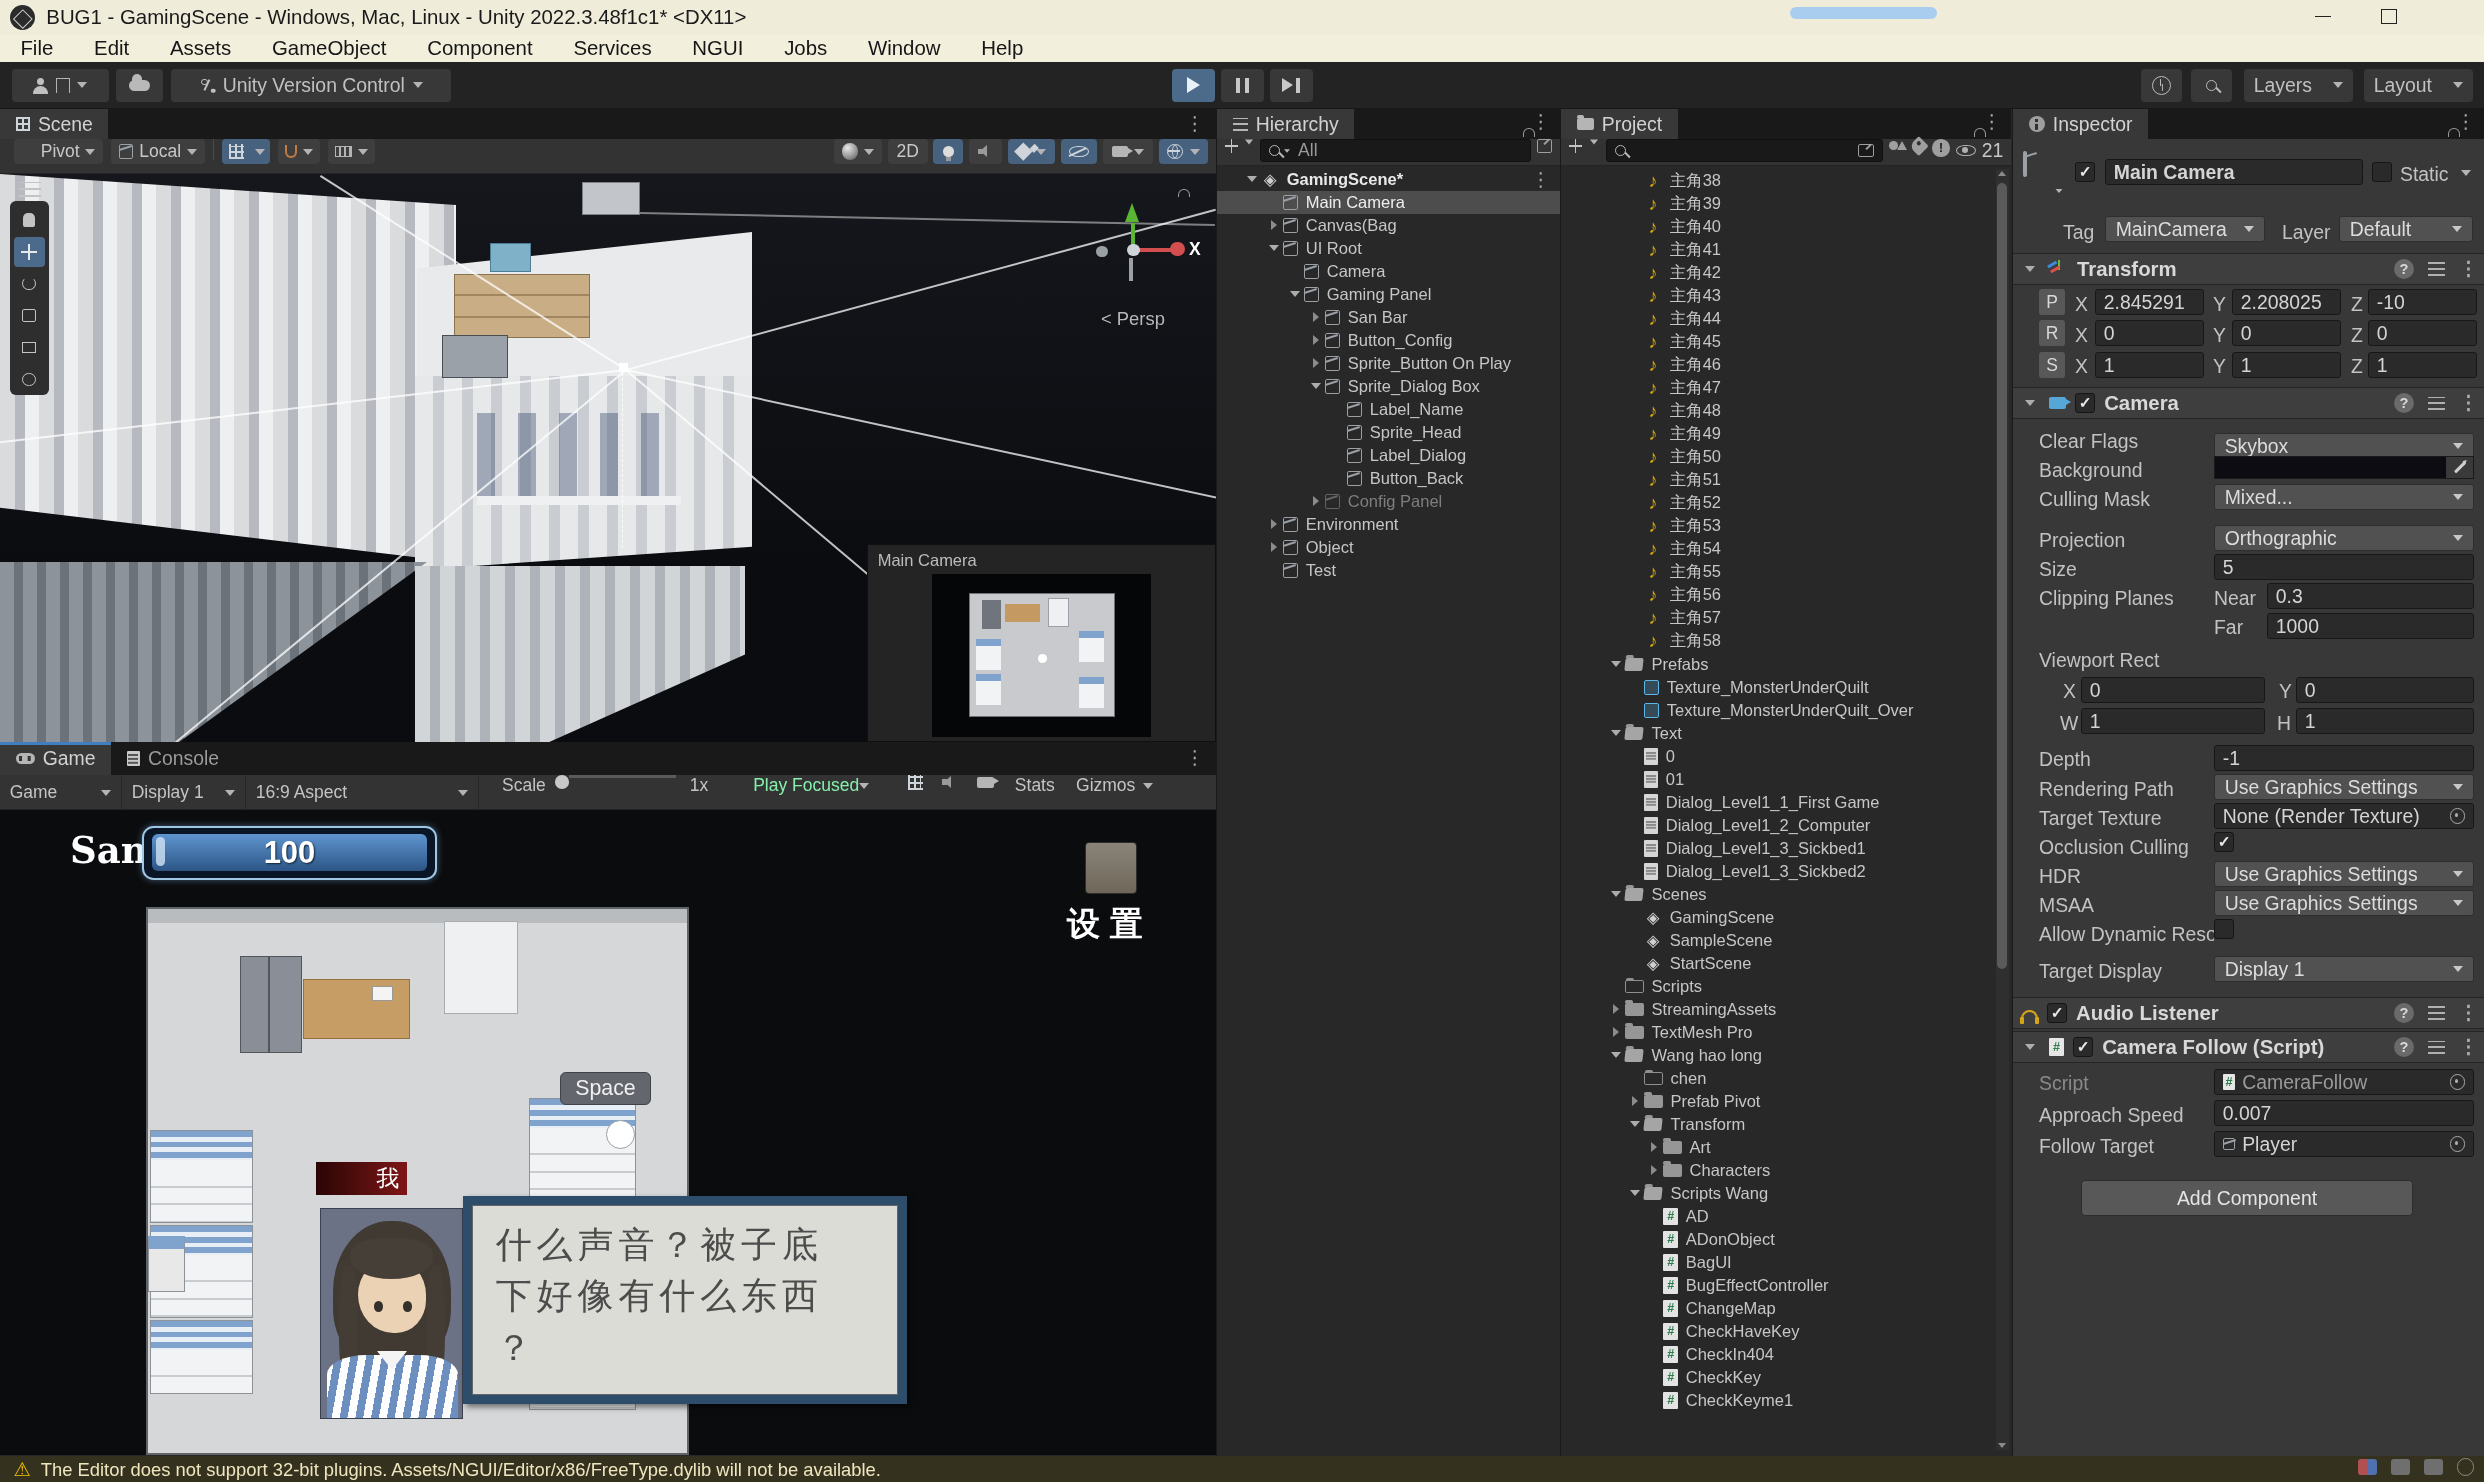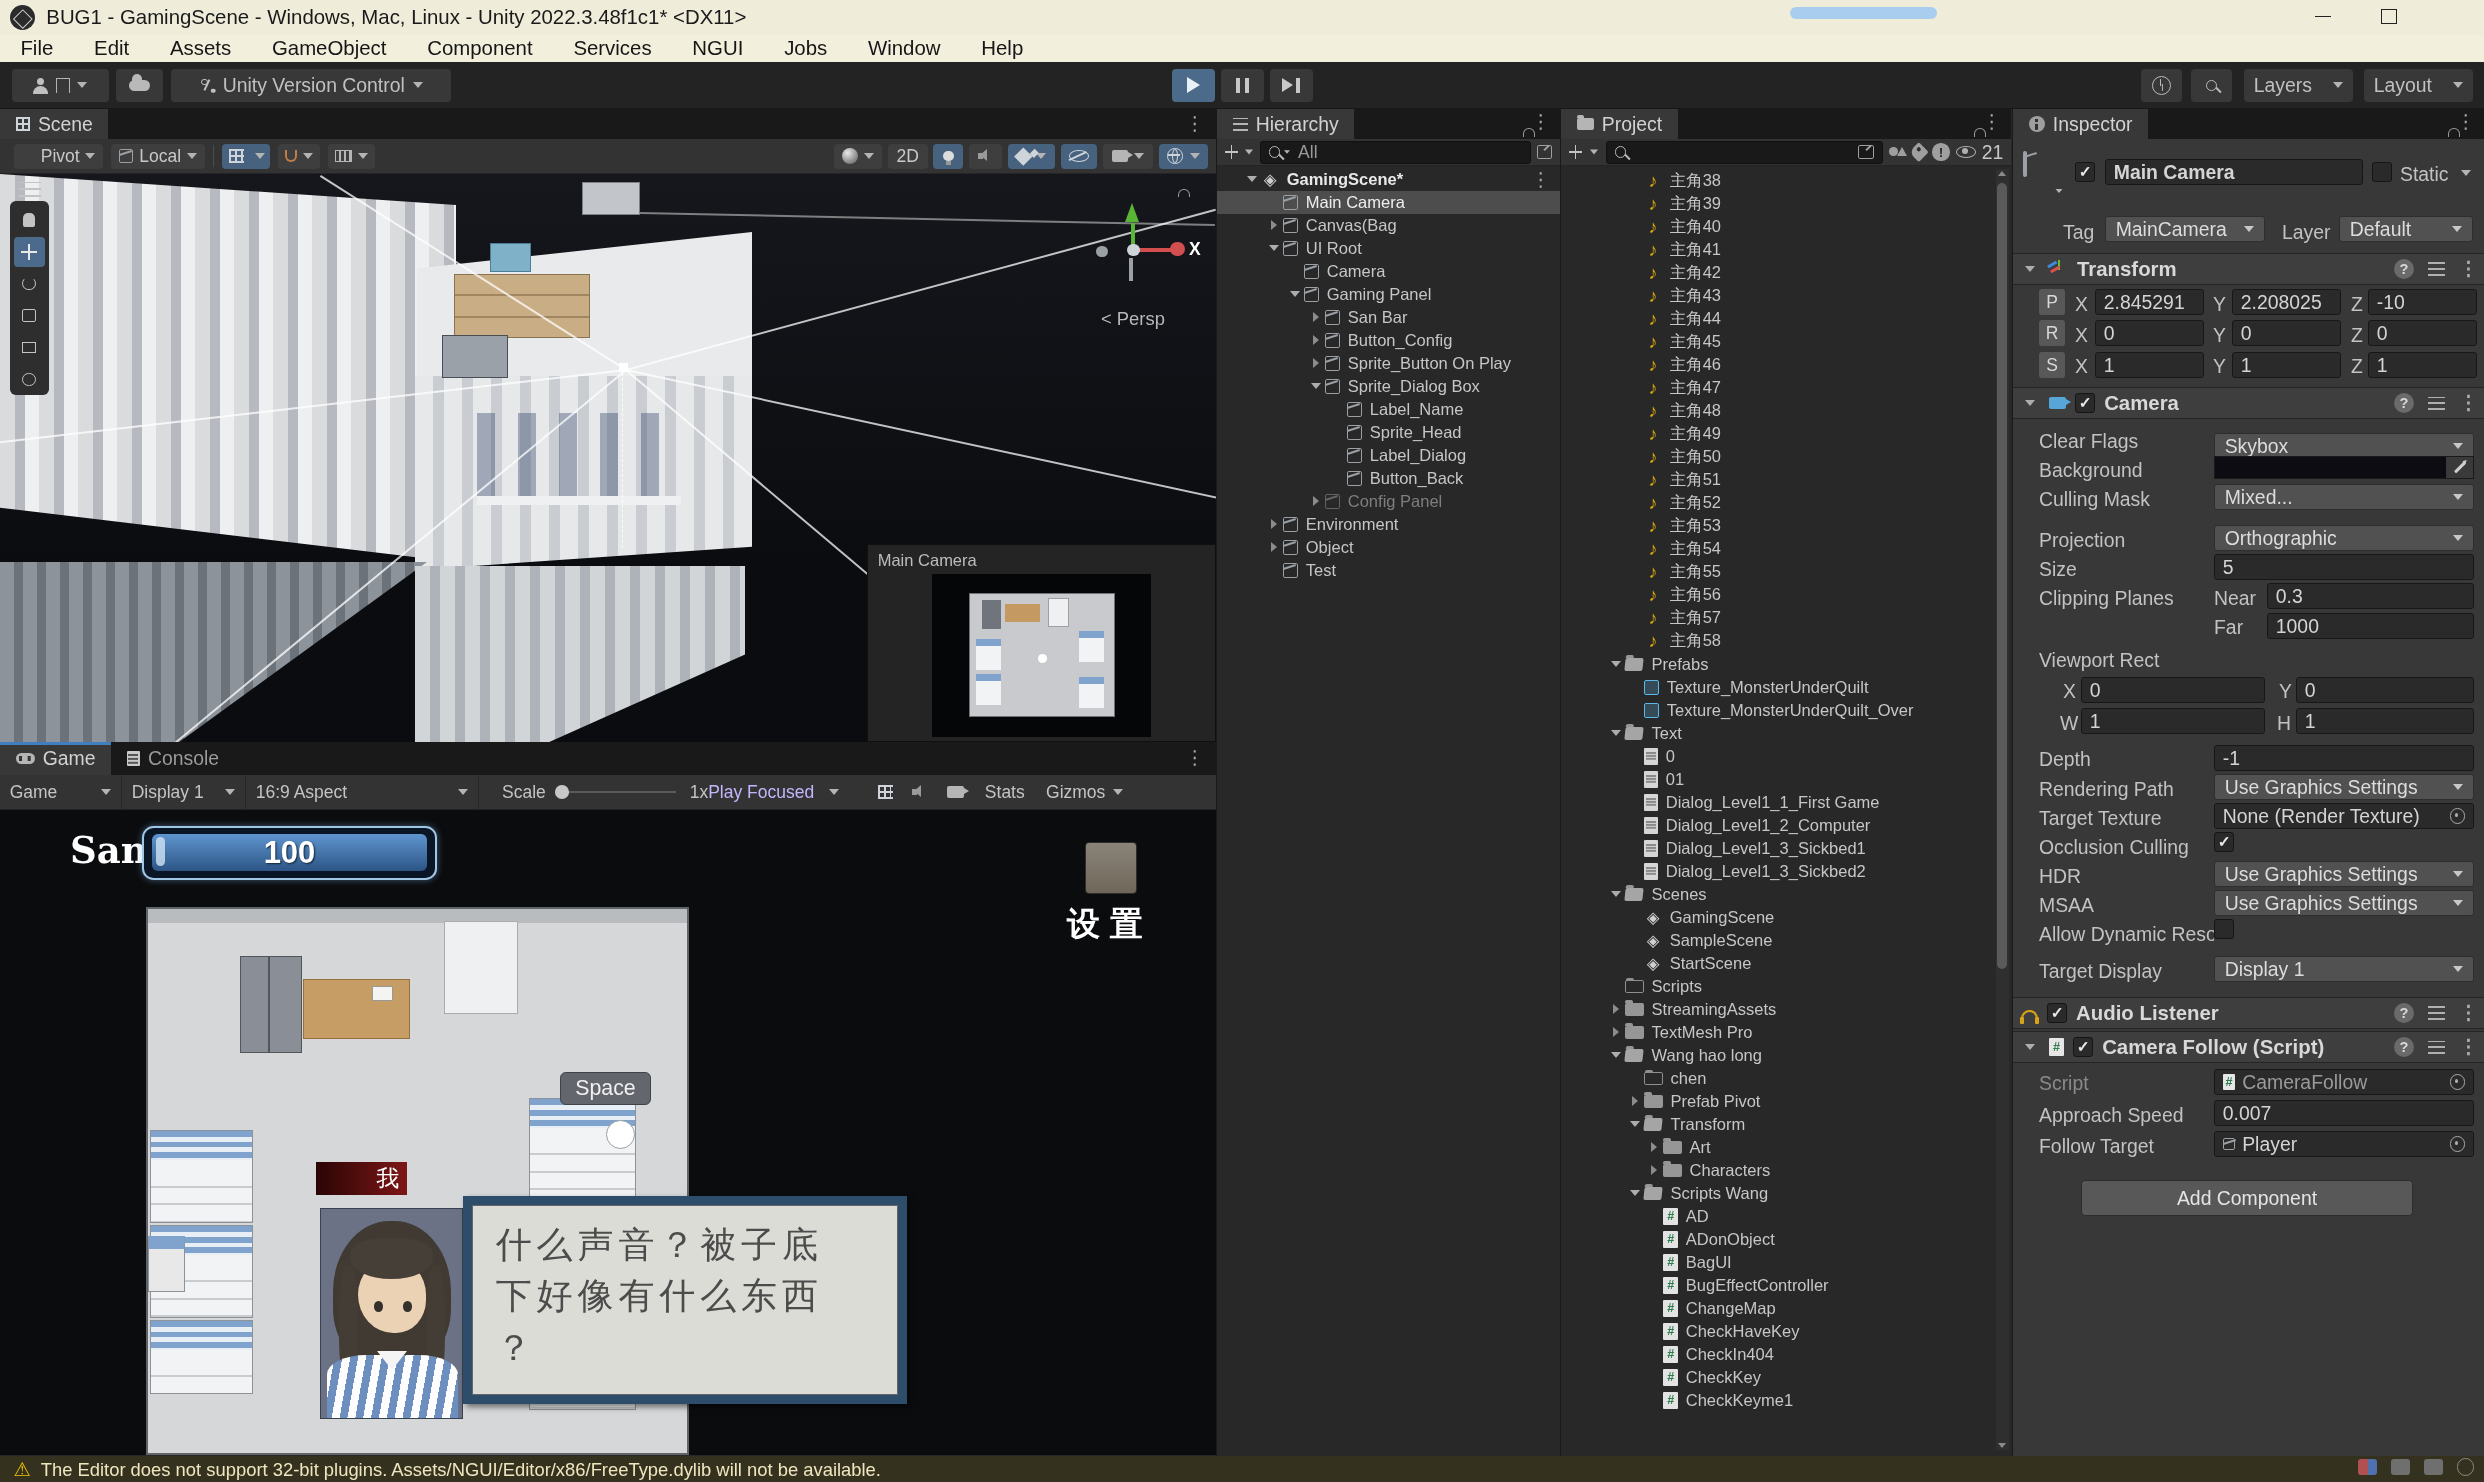--- a/index.html
+++ b/index.html
@@ -98,21 +98,21 @@
 .ico-axis3:before{content:"";position:absolute;left:8.7px;top:1px;width:2.9px;height:9.7px;background:#6abe30}
 .ico-axis3:after{content:"";position:absolute;left:8.7px;top:7.8px;width:2.9px;height:9.7px;background:#e04f4f;transform:rotate(60deg);box-shadow:-5.8px 0 0 #3e8be3;transform-origin:top center}
 .ico-camblue{width:17.5px;height:11.6px;background:#57a6d8;border-radius:1.9px;position:relative}
 .ico-camblue:after{content:"";position:absolute;left:17.5px;top:1.9px;border-top:3.9px solid transparent;border-bottom:3.9px solid transparent;border-left:5.8px solid #57a6d8}
 .ico-scriptpg{width:15.5px;height:18.4px;background:#e6e6e6;border-radius:1px;display:flex;align-items:center;justify-content:center;color:#2e7d4f;font-weight:bold;font-size:12.6px}
 
 .tabstrip{background:#191919;display:flex;align-items:flex-end}
 .tab{height:30px;display:flex;align-items:center;gap:7.8px;padding:0 15.5px;font-size:19.4px;color:#9a9a9a}
 .tab.active{background:#383838;color:#d2d2d2}
 .tab.blue-top{box-shadow:inset 0 2.9px 0 #3f7fbf}
-.ptoolbar{background:#333;border-bottom:1px solid #242424;display:flex;align-items:center}
+.ptoolbar{background:#333;border-bottom:1px solid #242424;display:flex;align-items:flex-start}
 .searchfield{height:23px;background:#191919;border:1px solid #101010;border-radius:2.9px;display:flex;align-items:center;gap:5.8px;padding:0 7.8px;color:#9a9a9a;font-size:17.5px}
 
 .trow{height:23px;display:flex;align-items:center;font-size:16.5px;color:#c6c6c6;white-space:nowrap;overflow:hidden}
 .trow.sel{background:#4d4d4d;color:#eee}
 .trow.dim{color:#7e7e7e}
 .arr{width:19.4px;display:flex;justify-content:center;flex:none}
 .arr.open:after{content:"";width:0;height:0;border-left:5.8px solid transparent;border-right:5.8px solid transparent;border-top:6.8px solid #adadad}
 .arr.closed:after{content:"";width:0;height:0;border-top:5.8px solid transparent;border-bottom:5.8px solid transparent;border-left:6.8px solid #8c8c8c}
 .h0{padding-left:25px}.h1{padding-left:47px}.h2{padding-left:68px}.h3{padding-left:89px}.h4{padding-left:111px}
 .p2{padding-left:45px}.p3{padding-left:64px}.p4{padding-left:83px}
@@ -406,21 +406,21 @@
         <span class="td"></span>
       </div>
     <div class="flex" style="width:233px;height:35px;padding:0 9.7px;justify-content:space-between;border-right:1px solid #262626">
         <span>16:9 Aspect</span>
         <span class="td"></span>
       </div>
     <span style="margin-left:23px">Scale</span>
     <span style="margin-left:9.7px;width:13.6px;height:13.6px;border-radius:50%;background:#c8c8c8;display:inline-block"></span>
     <span style="width:107px;height:2.9px;background:#5a5a5a;display:inline-block"></span>
     <span style="margin-left:13.6px">1x</span>
-    <div class="flex" style="gap:15px;color:#c4b5fd">
+    <div class="flex" style="margin-left:45px;gap:0;color:#86efac">
         <span>Play Focused</span>
         <span class="td"></span>
       </div>
     <div class="flex" style="margin-left:39px;gap:19.4px">
       <span class="ico-grid"></span>
       <span class="ico-speaker"></span>
       <span class="ico-cam"></span>
     </div>
     <span style="margin-left:21.3px">Stats</span>
     <div class="flex" style="margin-left:21.3px;gap:7.8px">

